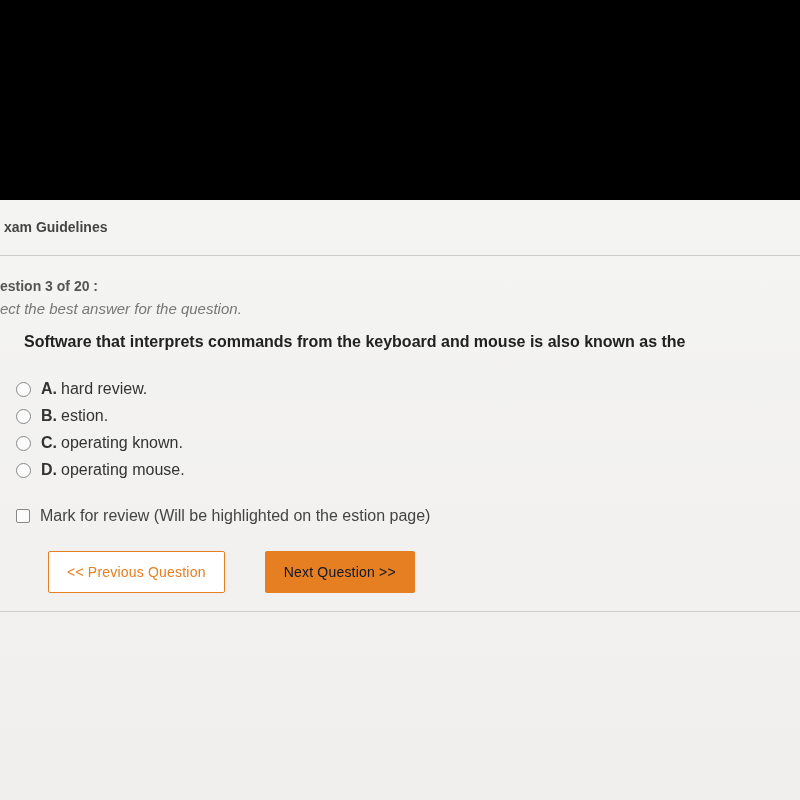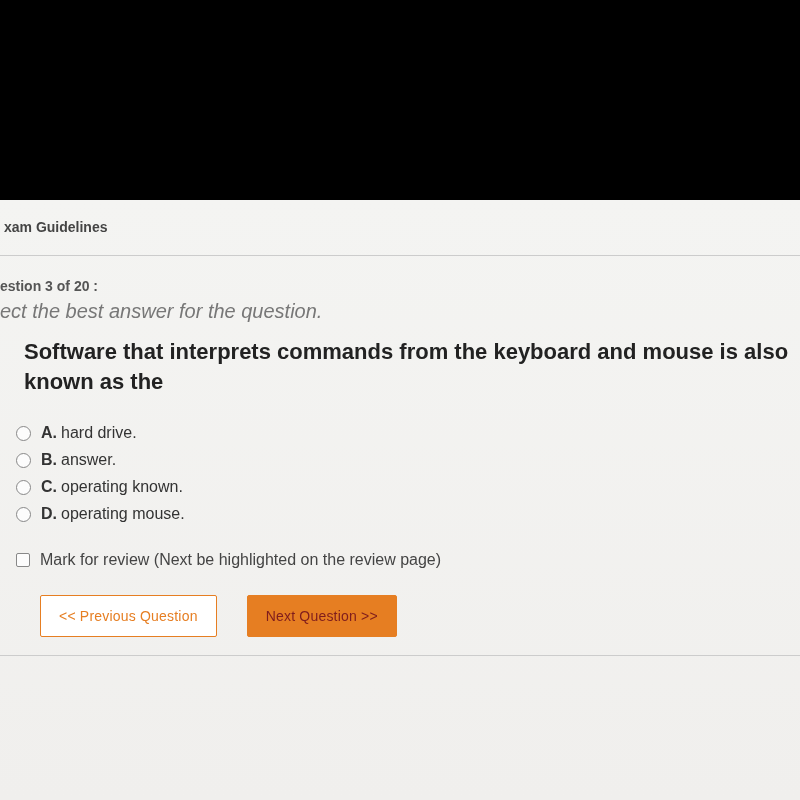--- a/index.html
+++ b/index.html
@@ -41,26 +41,26 @@
     .q-number {
       font-size: 14px;
       font-weight: bold;
       color: #555;
       margin-left: -22px;
       margin-bottom: 6px;
     }
     .instruction {
       font-style: italic;
       color: #777;
-      font-size: 20px;
+      font-size: 15px;
       margin-left: -22px;
       margin-bottom: 14px;
     }
     .question-text {
-      font-size: 22px;
+      font-size: 16px;
       font-weight: bold;
       color: #222;
       margin-left: 2px;
       margin-bottom: 28px;
       line-height: 1.35;
     }
     .options {
       margin-left: -6px;
     }
     .option-row {
@@ -97,41 +97,41 @@
       width: 14px;
       height: 14px;
       border: 1.5px solid #888;
       border-radius: 2px;
       margin-right: 10px;
       background: #fcfcfc;
       flex-shrink: 0;
     }
     .nav-row {
       display: flex;
-      gap: 30px;
+      gap: 40px;
       margin-top: 26px;
-      margin-left: 18px;
+      margin-left: 26px;
     }
     .btn {
       padding: 12px 18px;
       font-size: 14px;
       font-weight: 500;
       border-radius: 2px;
       cursor: pointer;
       letter-spacing: 0.2px;
     }
     .btn-prev {
       background: #fff;
       border: 1.5px solid #e67e22;
       color: #e67e22;
     }
     .btn-next {
       background: #e67e22;
       border: 1.5px solid #e67e22;
-      color: #7f1d1d;
+      color: #0f172a;
     }
     .hr2 {
       border: none;
       border-top: 1px solid #ccc;
       margin-top: 18px;
       width: 100%;
     }
     .content-pad {
       padding-left: 22px;
       padding-right: 10px;
@@ -153,42 +153,42 @@
 
   <div class="content-pad">
     <div class="q-number">estion 3 of 20 :</div>
     <div class="instruction">ect the best answer for the question.</div>
     <div class="question-text">Software that interprets commands from the keyboard and mouse is also known as the</div>
 
     <div class="options">
       <div class="option-row">
         <span class="radio"></span>
         <span class="opt-letter">A.</span>
-        <span>hard drive.</span>
+        <span>hard review.</span>
       </div>
       <div class="option-row">
         <span class="radio"></span>
         <span class="opt-letter">B.</span>
-        <span>answer.</span>
+        <span>estion.</span>
       </div>
       <div class="option-row">
         <span class="radio"></span>
         <span class="opt-letter">C.</span>
         <span>operating known.</span>
       </div>
       <div class="option-row">
         <span class="radio"></span>
         <span class="opt-letter">D.</span>
         <span>operating mouse.</span>
       </div>
     </div>
 
     <div class="review-row">
       <span class="checkbox"></span>
-      <span>Mark for review (Next be highlighted on the review page)</span>
+      <span>Mark for review (Will be highlighted on the estion page)</span>
     </div>
 
     <div class="nav-row">
       <div class="btn btn-prev">&lt;&lt; Previous Question</div>
       <div class="btn btn-next">Next Question &gt;&gt;</div>
     </div>
   </div>
 
   <hr class="hr2">
 </div>

